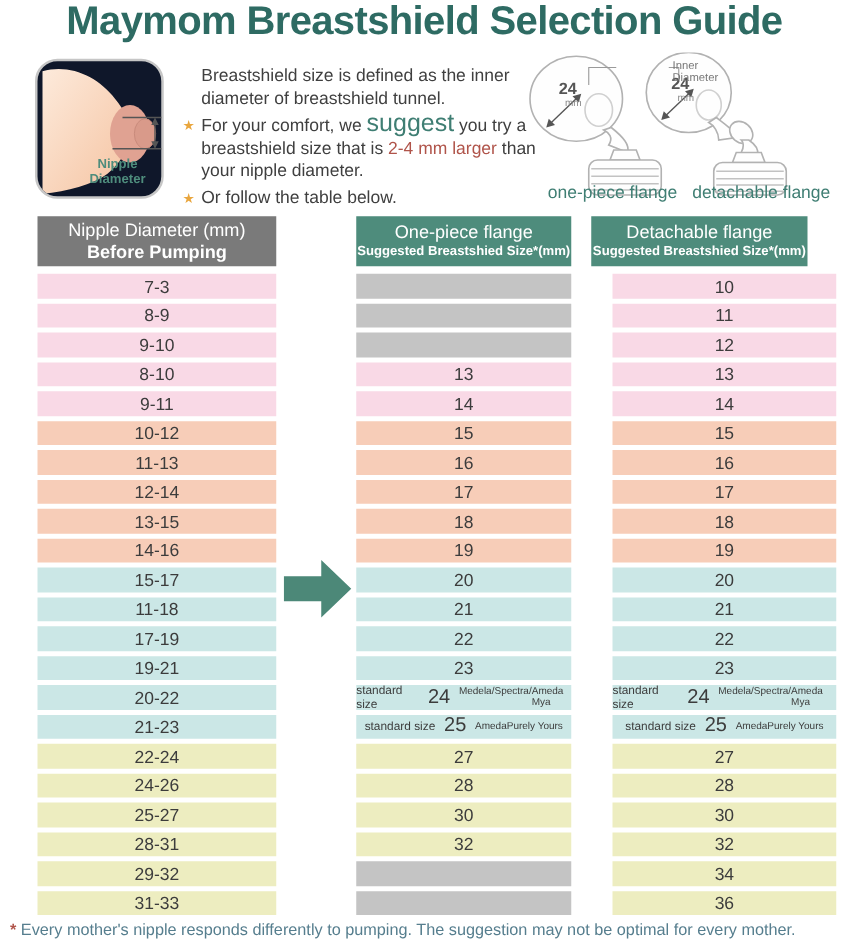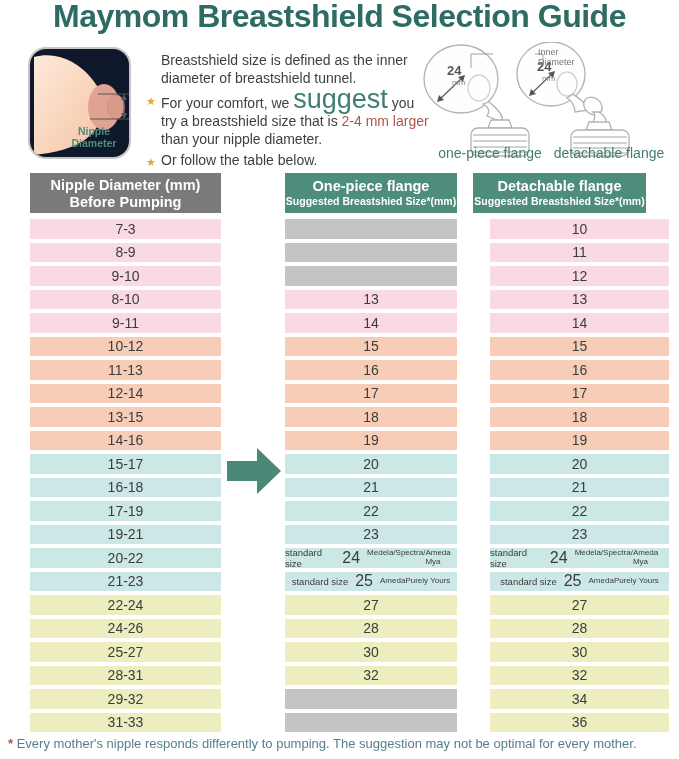--- a/index.html
+++ b/index.html
@@ -31,21 +31,21 @@
 
   
   .intro-text {
     position:absolute; left:148px; top:51px; width:282px;
     font-size:14px; line-height:18px; color:var(--text-dark);
   }
   .intro-text p { padding-left:13px; position:relative; margin-bottom:3px; }
   .intro-text .star {
     position:absolute; left:-2px; top:2px; font-size:11px; color:var(--star-gold);
   }
-  .emph { font-size:27px; line-height:18px; color:var(--label-teal); }
+  .emph { font-size:20px; line-height:18px; color:var(--label-teal); }
   .hl { color:var(--accent-red); }
 
   
   .flange-fig { position:absolute; left:423px; top:42px; width:256px; height:118px; }
   .inner-dia-label {
     position:absolute; left:494px; top:47px; width:40px; text-align:center;
     font-size:9px; line-height:10px; color:#777;
   }
   .inner-dia-label span { display:block;margin-left:44px; }
   .caption { position:absolute; top:145px; font-size:14px; color:var(--label-teal); text-align:center; }
@@ -53,21 +53,21 @@
   .caption-det { left:549px; width:120px; }
 
   
   .hdr {
     position:absolute; top:173px; height:40px; color:#fff; text-align:center;
     display:flex; flex-direction:column; justify-content:center; gap:1px;
   }
   .hdr-nipple { left:30px;  width:191px; background:var(--header-gray); }
   .hdr-one    { left:285px; width:172px; background:var(--header-teal); }
   .hdr-det    { left:473px; width:173px; background:var(--header-teal); }
-  .hdr .l1 { font-size:14.5px; font-weight:bold; line-height:16px; }
+  .hdr .l1 { font-size:14.5px; font-weight:normal; line-height:16px; }
   .hdr .l2 { font-size:10.5px; font-weight:bold; line-height:13px; }
   .hdr-nipple .l1, .hdr-nipple .l2 { font-size:14.5px; line-height:16px; }
 
   
   .col { position:absolute; top:219px; display:flex; flex-direction:column; gap:4px; }
   #col-nipple     { left:30px;  width:191px; }
   #col-onepiece   { left:285px; width:172px; }
   #col-detachable { left:490px; width:179px; }
   .cell {
     height:19.5px; display:flex; align-items:center; justify-content:center;
@@ -208,21 +208,21 @@
       <div class="cell tint-pink">8-9</div>
       <div class="cell tint-pink">9-10</div>
       <div class="cell tint-pink">8-10</div>
       <div class="cell tint-pink">9-11</div>
       <div class="cell tint-peach">10-12</div>
       <div class="cell tint-peach">11-13</div>
       <div class="cell tint-peach">12-14</div>
       <div class="cell tint-peach">13-15</div>
       <div class="cell tint-peach">14-16</div>
       <div class="cell tint-teal">15-17</div>
-      <div class="cell tint-teal">16-18</div>
+      <div class="cell tint-teal">11-18</div>
       <div class="cell tint-teal">17-19</div>
       <div class="cell tint-teal">19-21</div>
       <div class="cell tint-teal">20-22</div>
       <div class="cell tint-teal">21-23</div>
       <div class="cell tint-yellow">22-24</div>
       <div class="cell tint-yellow">24-26</div>
       <div class="cell tint-yellow">25-27</div>
       <div class="cell tint-yellow">28-31</div>
       <div class="cell tint-yellow">29-32</div>
       <div class="cell tint-yellow">31-33</div>

